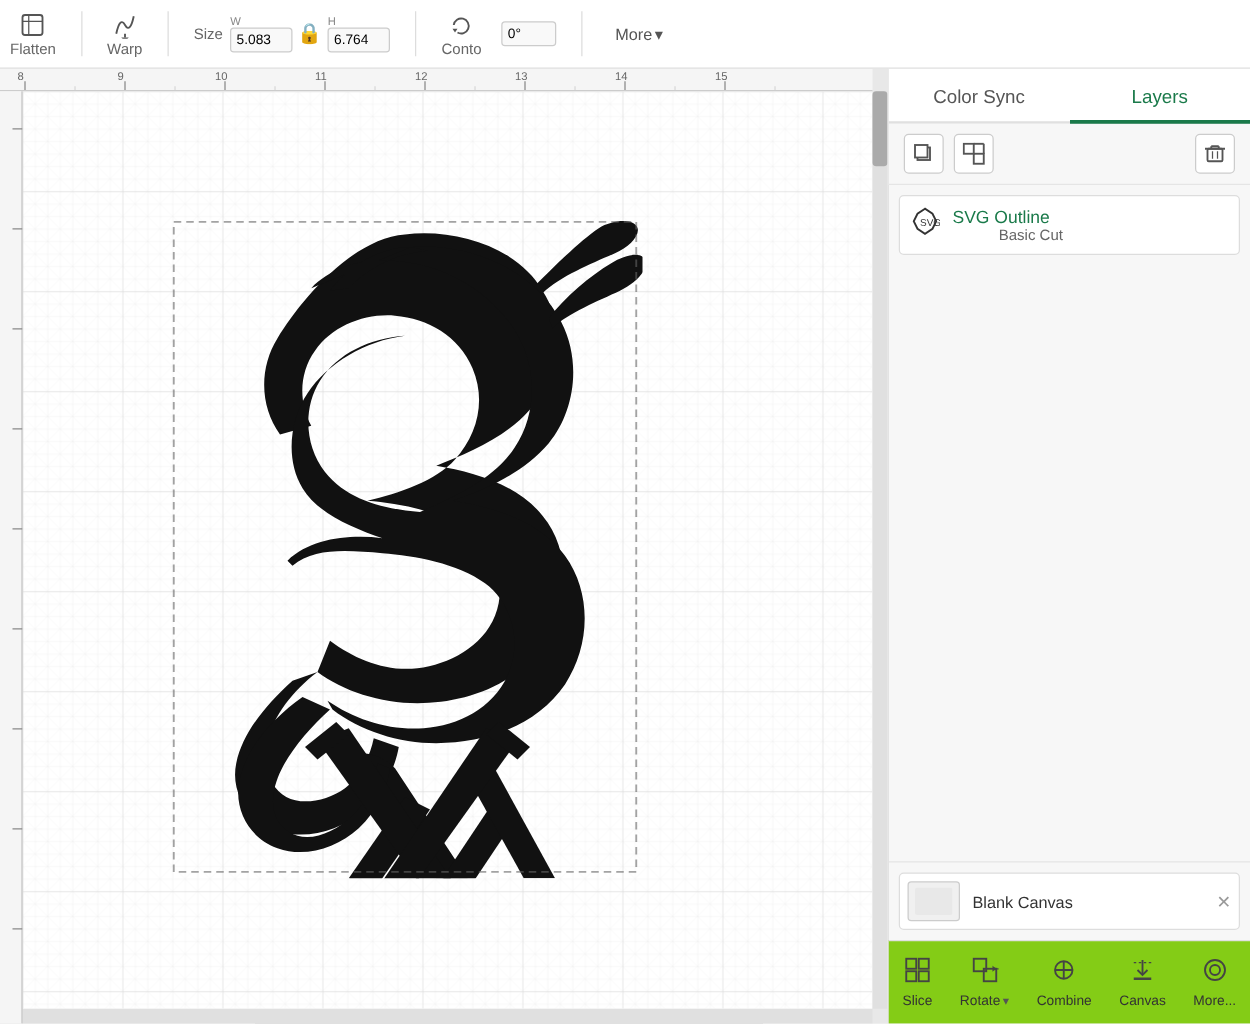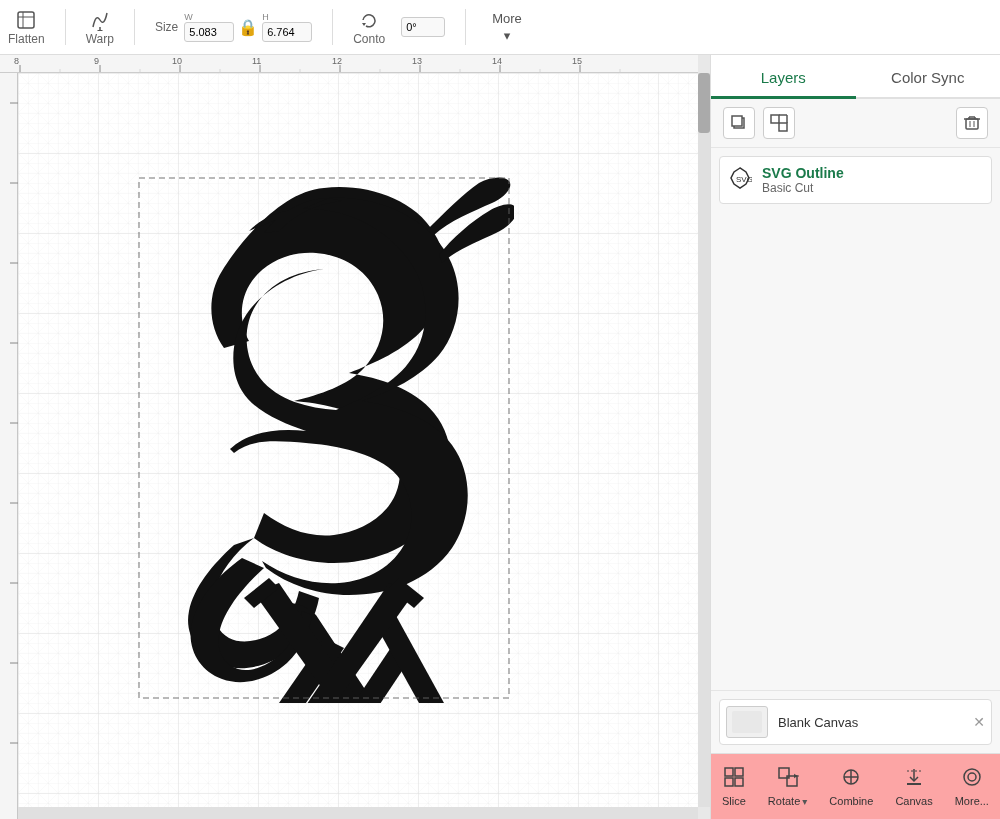--- a/index.html
+++ b/index.html
@@ -62,21 +62,20 @@
     }
     .more-btn {
       display: flex;
       align-items: center;
       gap: 2px;
       font-size: 13px;
       color: #555;
       cursor: pointer;
       padding: 3px 6px;
       border-radius: 3px;
-      flex-direction: column;
     }
     .lock-icon-container {
       display: flex;
       flex-direction: column;
       align-items: center;
       justify-content: center;
       color: #aaa;
       font-size: 16px;
     }
     .separator {
@@ -247,26 +246,27 @@
       gap: 10px;
       cursor: pointer;
     }
     .layer-icon {
       font-size: 20px;
       color: #4c1d95;
     }
     .layer-info { flex: 1; }
     .layer-name {
       font-size: 14px;
-      font-weight: 700;
+      font-weight: 400;
       color: #1a7a4a;
     }
     .layer-type {
       font-size: 12px;
       color: #666;
+      margin-left: 37px;
     }
 
     
     .blank-canvas-section {
       padding: 8px;
       border-top: 1px solid #e5e5e5;
       margin-top: 21px;
     }
     .blank-canvas-item {
       display: flex;
@@ -299,21 +299,21 @@
       cursor: pointer;
     }
 
     
     .bottom-bar {
       display: flex;
       align-items: center;
       justify-content: space-around;
       padding: 8px 0;
       border-top: 1px solid #e0e0e0;
-      background: #fca5a5;
+      background: #84cc16;
     }
     .bottom-action {
       display: flex;
       flex-direction: column;
       align-items: center;
       gap: 2px;
       cursor: pointer;
       padding: 4px 8px;
       border-radius: 4px;
     }
@@ -588,25 +588,25 @@
     <div class="scrollbar-v">
       <div class="scrollbar-thumb-v"></div>
     </div>
 
     <div class="scrollbar-h"></div>
   </div>
 
   <div class="right-panel">
 
     <div class="panel-tabs">
+      <div class="panel-tab colorsync">
+        <span>Color Sync</span>
+      </div>
       <div class="panel-tab active">
         <span>Layers</span>
-      </div>
-      <div class="panel-tab colorsync">
-        <span>Color Sync</span>
       </div>
     </div>
 
     <div class="panel-toolbar">
       <div class="panel-tool-btn">
         <svg width="18" height="18" viewBox="0 0 18 18">
           <rect x="4" y="4" width="10" height="10" fill="none" stroke="#555" stroke-width="1.5"></rect>
           <rect x="2" y="2" width="10" height="10" fill="white" stroke="#555" stroke-width="1.5"></rect>
         </svg>
       </div>

